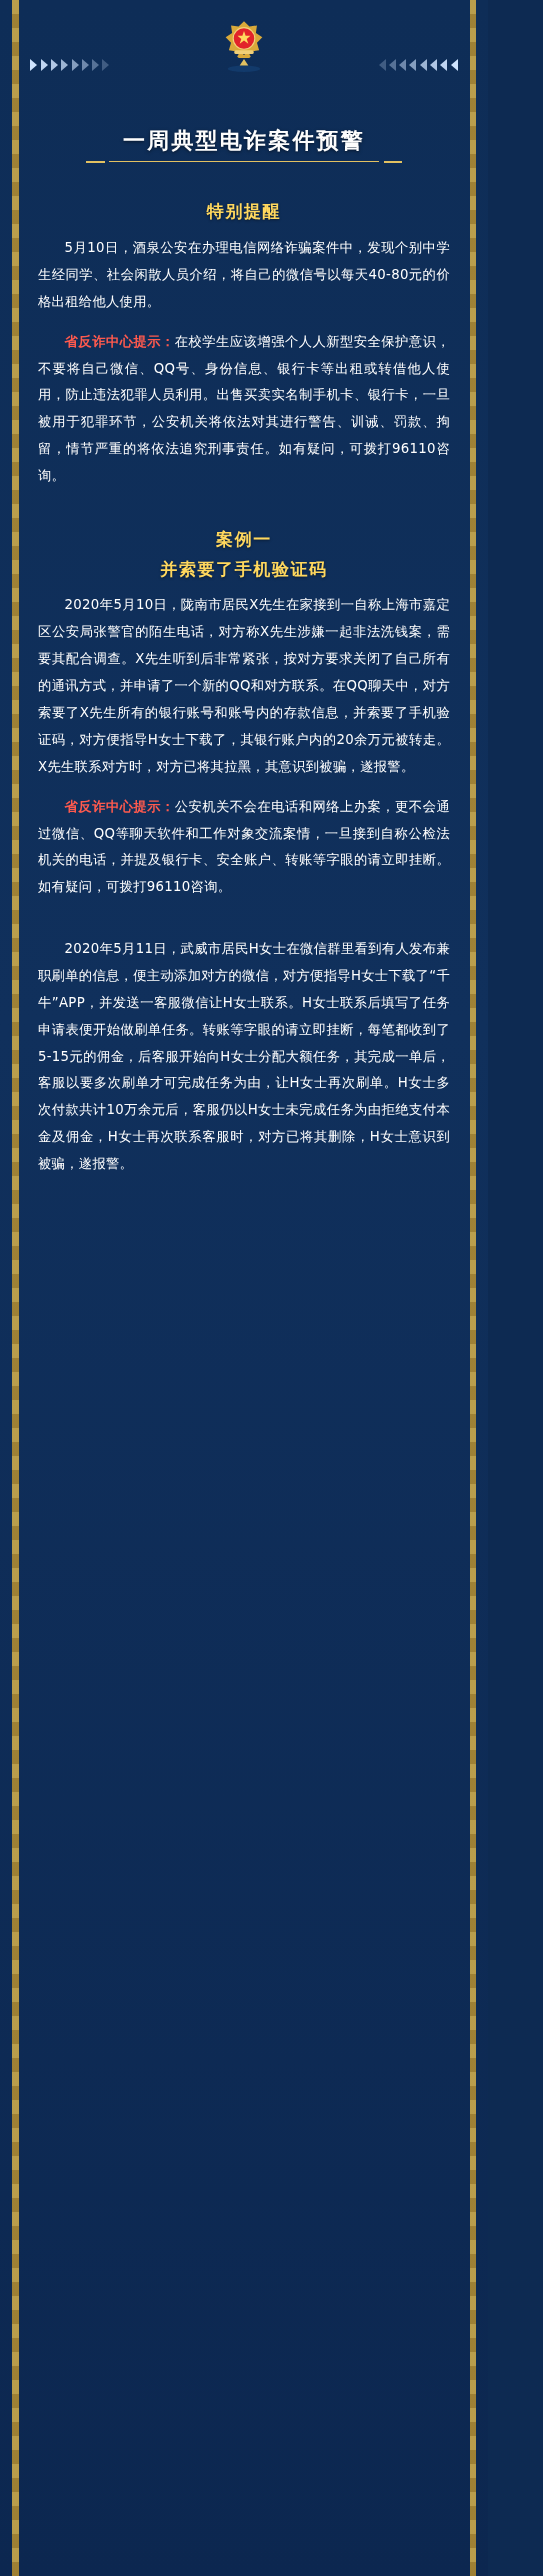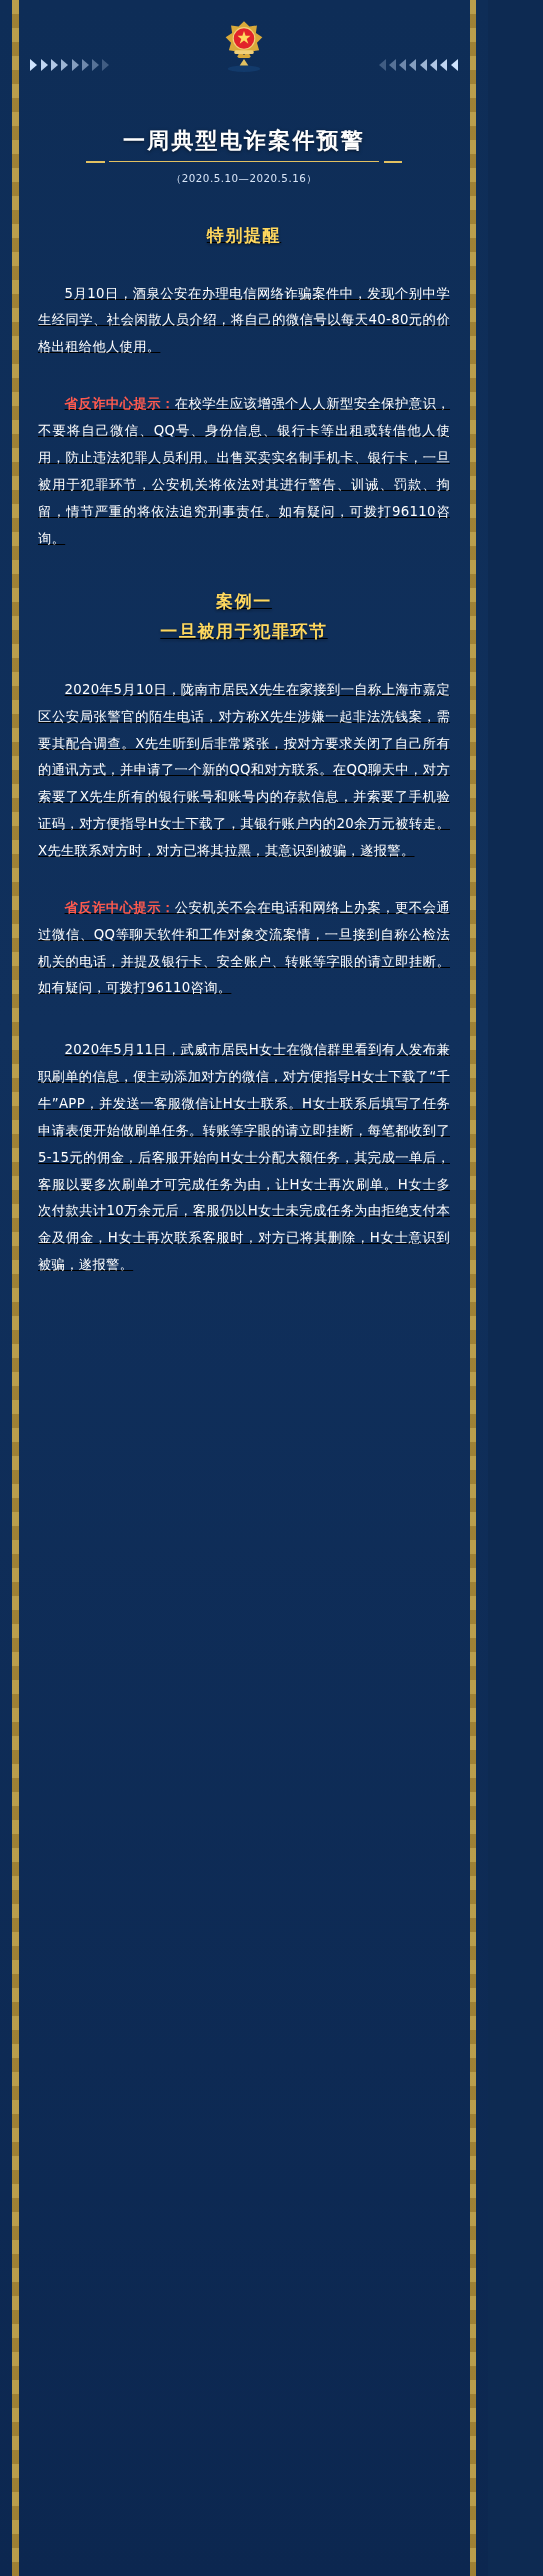--- a/index.html
+++ b/index.html
@@ -103,34 +103,34 @@
 
   .subtitle {
     margin-top: 9.8px;
     text-align: center;
     font-size: 10.3px;
     color: #d9e6f8;
     letter-spacing: 0.5px;
   }
 
   
-  .block { margin-top: 35px; text-decoration: underline; }
+  .block { margin-top: 35px; }
   .sec-title {
     text-align: center;
     color: #ffd85e;
     font-size: 17px;
     font-weight: bold;
     letter-spacing: 1.6px;
     line-height: 1.75;
     text-shadow: 0 1.1px 2.7px rgba(0,0,0,.45);
   }
   .sec-title .l2 { display: block; }
 
   .para {
-    margin-top: 30px;
+    margin-top: 8px;
     color: #ffffff;
     font-size: 13.3px;
     line-height: 2.02;
     text-align: justify;
     text-justify: inter-ideograph;
     letter-spacing: 0.3px;
     text-indent: 2em;
   }
   .tip {
     color: #ff5a4e;
@@ -178,34 +178,33 @@
           <span class="chev c4"></span>
           <span class="chev c3"></span>
         <span class="chev c2"></span>
           <span class="chev c1"></span>
       </div>
     </div>
 
     <div class="title-band">
       <div class="main-title">一周典型电诈案件预警</div>
     </div>
-    <div class="subtitle">（2020.5.10—2020.5.16）</div>
 
     <div class="block">
       <div class="sec-title">
         <span class="l1">特别提醒</span>
       </div>
       <p class="para">5月10日，酒泉公安在办理电信网络诈骗案件中，发现个别中学生经同学、社会闲散人员介绍，将自己的微信号以每天40-80元的价格出租给他人使用。</p>
       <p class="para"><span class="tip">省反诈中心提示：</span><span>在校学生应该增强个人人新型安全保护意识，不要将自己微信、QQ号、身份信息、银行卡等出租或转借他人使用，防止违法犯罪人员利用。出售买卖实名制手机卡、银行卡，一旦被用于犯罪环节，公安机关将依法对其进行警告、训诫、罚款、拘留，情节严重的将依法追究刑事责任。如有疑问，可拨打96110咨询。</span></p>
     </div>
 
     <div class="block">
       <div class="sec-title">
         <span class="l1">案例一</span>
-        <span class="l2">一旦被用于犯罪环节</span>
+        <span class="l2">并索要了手机验证码</span>
       </div>
       <p class="para">2020年5月10日，陇南市居民X先生在家接到一自称上海市嘉定区公安局张警官的陌生电话，对方称X先生涉嫌一起非法洗钱案，需要其配合调查。X先生听到后非常紧张，按对方要求关闭了自己所有的通讯方式，并申请了一个新的QQ和对方联系。在QQ聊天中，对方索要了X先生所有的银行账号和账号内的存款信息，并索要了手机验证码，对方便指导H女士下载了，其银行账户内的20余万元被转走。X先生联系对方时，对方已将其拉黑，其意识到被骗，遂报警。</p>
       <p class="para"><span class="tip">省反诈中心提示：</span><span>公安机关不会在电话和网络上办案，更不会通过微信、QQ等聊天软件和工作对象交流案情，一旦接到自称公检法机关的电话，并提及银行卡、安全账户、转账等字眼的请立即挂断。如有疑问，可拨打96110咨询。</span></p>
     </div>
 
     <div class="block">
       <p class="para">2020年5月11日，武威市居民H女士在微信群里看到有人发布兼职刷单的信息，便主动添加对方的微信，对方便指导H女士下载了“千牛”APP，并发送一客服微信让H女士联系。H女士联系后填写了任务申请表便开始做刷单任务。转账等字眼的请立即挂断，每笔都收到了5-15元的佣金，后客服开始向H女士分配大额任务，其完成一单后，客服以要多次刷单才可完成任务为由，让H女士再次刷单。H女士多次付款共计10万余元后，客服仍以H女士未完成任务为由拒绝支付本金及佣金，H女士再次联系客服时，对方已将其删除，H女士意识到被骗，遂报警。</p>
     </div>
 
   </div>

